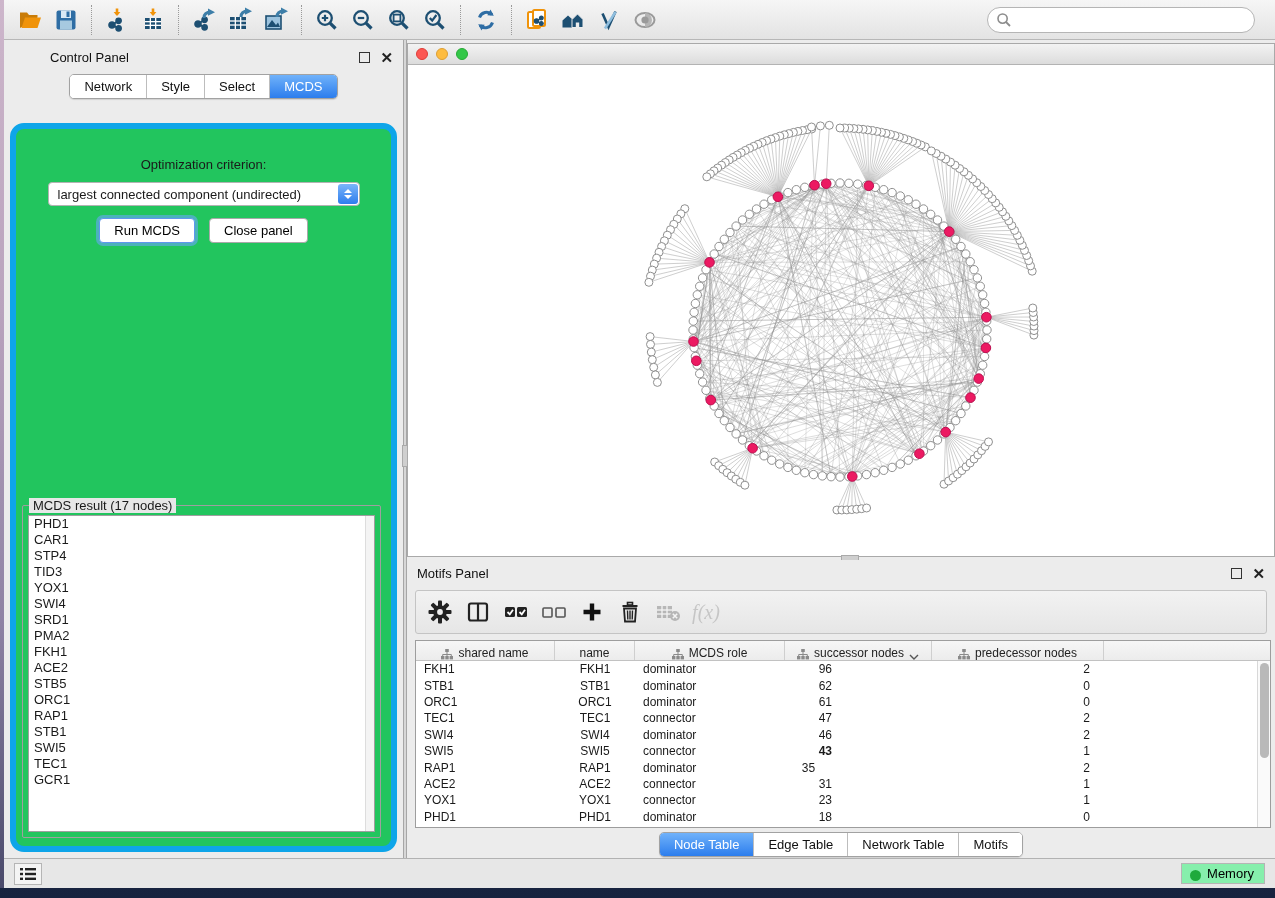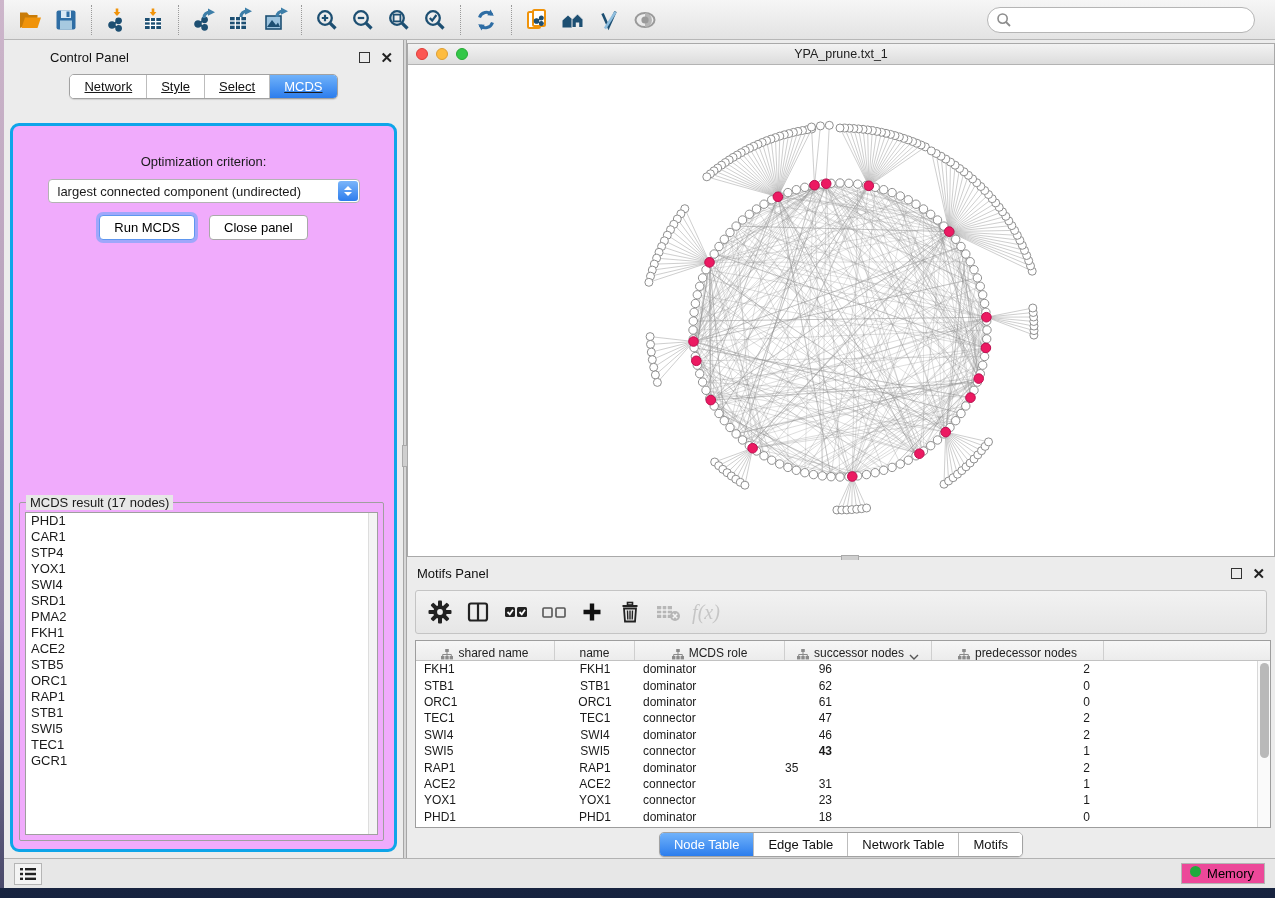--- a/index.html
+++ b/index.html
@@ -26,23 +26,23 @@
   .panel-title { font-size:13px; color:#111; }
   .panel-winbtns { margin-left:auto; display:flex; gap:10px; align-items:center; }
   .float-btn { width:11px; height:11px; border:1.5px solid #333; background:transparent; }
   .close-btn { font-size:15px; font-weight:bold; color:#222; line-height:11px; }
   .seg { display:inline-flex; border:1px solid #a2a2a2; border-radius:5px; overflow:hidden;
     background:#fff; box-shadow:0 1px 1px rgba(0,0,0,.12); }
   .seg button { border:none; background:#fff; font-size:13px; padding:4px 14px; color:#111;
     border-left:1px solid #bdbdbd; cursor:default; }
   .seg button:first-child { border-left:none; }
   .seg button.selected { background:linear-gradient(180deg,#70b2fa,#2c7ded); color:#fff; }
-  .cp-tabsrow { display:flex; justify-content:center; margin-top:4px; position:relative; z-index:2;text-decoration:underline; }
+  .cp-tabsrow { display:flex; justify-content:center; margin-top:4px; position:relative; z-index:2; }
   .cp-content { position:absolute; left:6px; right:6px; top:83px; bottom:6px;
-    background:#f0abfc; border:3px solid #0ea5e9; border-radius:9px; }
+    background:#22c55e; border:6px solid #0ea5e9; border-radius:14px; }
   .opt-label { text-align:center; margin-top:28px; font-size:13px; }
   .dropdown { margin:10px auto 0; width:312px; height:24px; background:#fff; border:1px solid #b3b3b3;
     border-radius:4px; display:flex; align-items:center; position:relative; padding-left:9px; font-size:13px; }
   .dd-stepper { position:absolute; right:1px; top:1px; width:20px; height:20px; border-radius:3px;
     background:linear-gradient(180deg,#7ab5fa,#2e7ded); display:flex; flex-direction:column;
     align-items:center; justify-content:center; gap:2px; }
   .dd-stepper i { display:block; width:0; height:0; border-left:4px solid transparent; border-right:4px solid transparent; }
   .dd-up { border-bottom:4px solid #fff; }
   .dd-down { border-top:4px solid #fff; }
   .btnrow { display:flex; justify-content:center; gap:14px; margin-top:12px; }
@@ -95,22 +95,22 @@
   .trow { display:flex; height:16.4px; align-items:center; font-size:12px; }
   .td { overflow:hidden; white-space:nowrap; }
   .vscroll { position:absolute; right:0; top:20px; bottom:0; width:13px; background:#fafafa; border-left:1px solid #d8d8d8; }
   .vscroll .thumb { position:absolute; left:1.5px; width:9px; top:2px; height:95px; background:#b9b9b9; border-radius:5px; }
   .tp-tabsrow { position:absolute; left:0; right:0; top:272px; display:flex; justify-content:center; }
 
   
   .statusbar { position:absolute; left:0; bottom:0; width:100%; height:30px; background:#e7e7e7;
     border-top:1px solid #b2b2b2; display:flex; align-items:center; padding:0 10px; }
   .sq-btn { width:28px; height:22px; background:#f4f4f4; border:1px solid #b5b5b5; display:flex; align-items:center; justify-content:center; }
-  .memory-btn { margin-left:auto; background:#ec4899; border:1px solid #b5b5b5; padding:2px 10px 2px 8px;
-    display:flex; align-items:flex-start; gap:6px; font-size:13px; }
+  .memory-btn { margin-left:auto; background:#86efac; border:1px solid #b5b5b5; padding:2px 10px 2px 8px;
+    display:flex; align-items:flex-end; gap:6px; font-size:13px; }
   .memdot { width:11px; height:11px; border-radius:50%; background:#1faa3c; }
   svg { display:block; }
 </style>
 </head>
 <body>
 
 <div class="wall-left"></div>
 
 <div class="window">
 
@@ -321,20 +321,21 @@
         <button class="pushbtn focused">Run MCDS</button>
         <button class="pushbtn">Close panel</button>
       </div>
       <div class="fieldset">
         <legend>MCDS result (17 nodes)</legend>
         <div class="listbox" id="mcds-list">
           <div class="vtrack"></div>
         <div class="list-item">PHD1</div>
             <div class="list-item">CAR1</div>
             <div class="list-item">STP4</div>
+            <div class="list-item">TID3</div>
             <div class="list-item">YOX1</div>
             <div class="list-item">SWI4</div>
             <div class="list-item">SRD1</div>
             <div class="list-item">PMA2</div>
             <div class="list-item">FKH1</div>
             <div class="list-item">ACE2</div>
             <div class="list-item">STB5</div>
             <div class="list-item">ORC1</div>
             <div class="list-item">RAP1</div>
             <div class="list-item">STB1</div>
@@ -347,21 +348,20 @@
   </div>
 
   <div class="vsplit">
       <span class="grip"></span>
     </div>
 
   <div class="right">
 
     <div class="netpanel">
       <div class="net-titlebar">
-        <span class="net-title">YPA_prune.txt_1</span>
         <span class="tlights">
           <span class="tl red"></span>
           <span class="tl yellow"></span>
           <span class="tl green"></span>
         </span>
       </div>
       <div class="net-canvas" id="net-canvas">
           <svg width="866" height="491" viewBox="0 0 866 491">
             <line x1="301.5" y1="197.4" x2="287.4" y2="291.5" stroke="#8c8c8c" stroke-width="0.7" opacity="0.42"></line>
             <line x1="301.5" y1="197.4" x2="316.3" y2="355.7" stroke="#8c8c8c" stroke-width="0.7" opacity="0.42"></line>
@@ -1371,21 +1371,21 @@
               <div class="td" style="width: 139px; text-align: left; padding-left: 8px;">SWI5</div>
               <div class="td" style="width: 80px; text-align: center;">SWI5</div>
               <div class="td" style="width: 150px; text-align: left; padding-left: 8px;">connector</div>
               <div class="td" style="width: 147px; text-align: right; padding-right: 100px; font-weight: bold;">43</div>
               <div class="td" style="width: 172px; text-align: right; padding-right: 14px;">1</div>
             </div>
             <div class="trow">
               <div class="td" style="width: 139px; text-align: left; padding-left: 8px;">RAP1</div>
               <div class="td" style="width: 80px; text-align: center;">RAP1</div>
               <div class="td" style="width: 150px; text-align: left; padding-left: 8px;">dominator</div>
-              <div class="td" style="width: 147px; text-align: left; padding-right: 100px;">35</div>
+              <div class="td" style="width: 147px; text-align: center; padding-right: 100px;">35</div>
               <div class="td" style="width: 172px; text-align: right; padding-right: 14px;">2</div>
             </div>
             <div class="trow">
               <div class="td" style="width: 139px; text-align: left; padding-left: 8px;">ACE2</div>
               <div class="td" style="width: 80px; text-align: center;">ACE2</div>
               <div class="td" style="width: 150px; text-align: left; padding-left: 8px;">connector</div>
               <div class="td" style="width: 147px; text-align: right; padding-right: 100px;">31</div>
               <div class="td" style="width: 172px; text-align: right; padding-right: 14px;">1</div>
             </div>
             <div class="trow">

